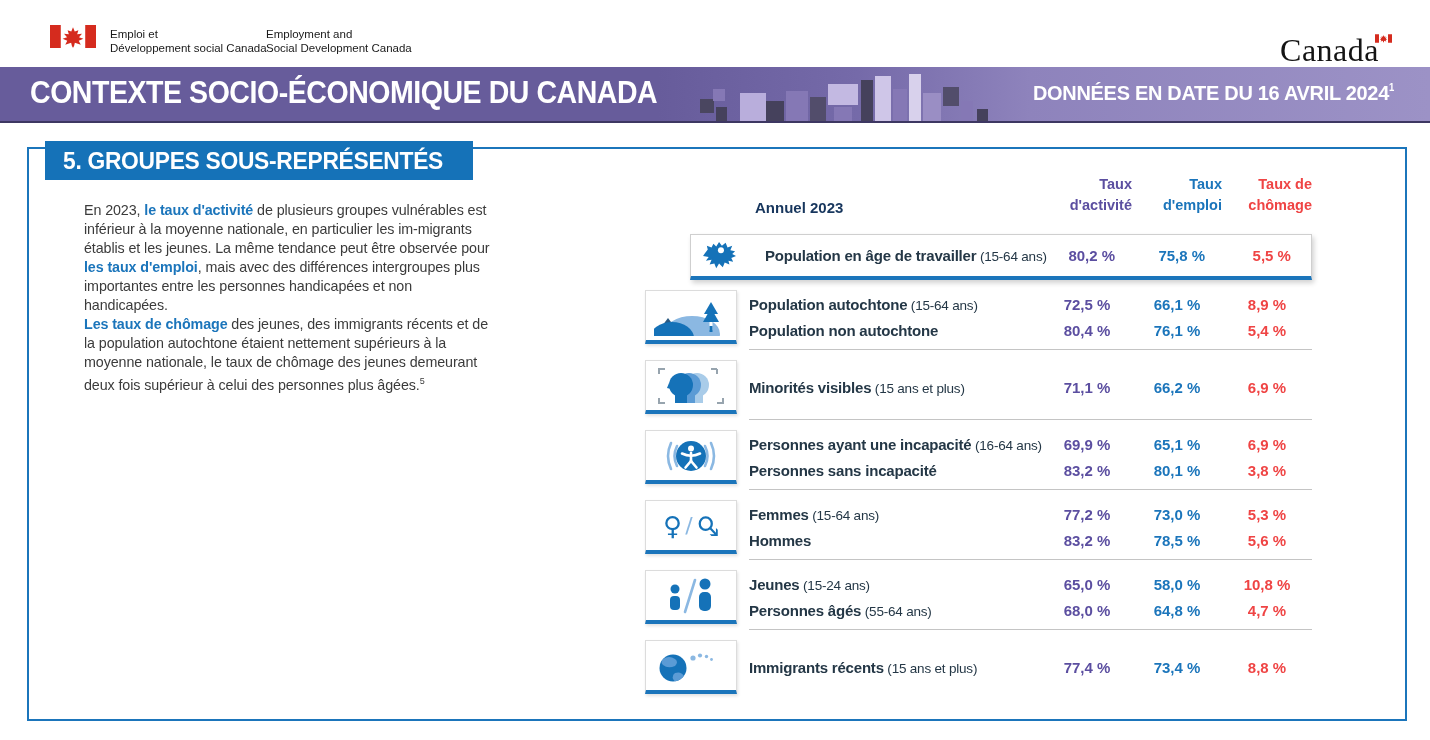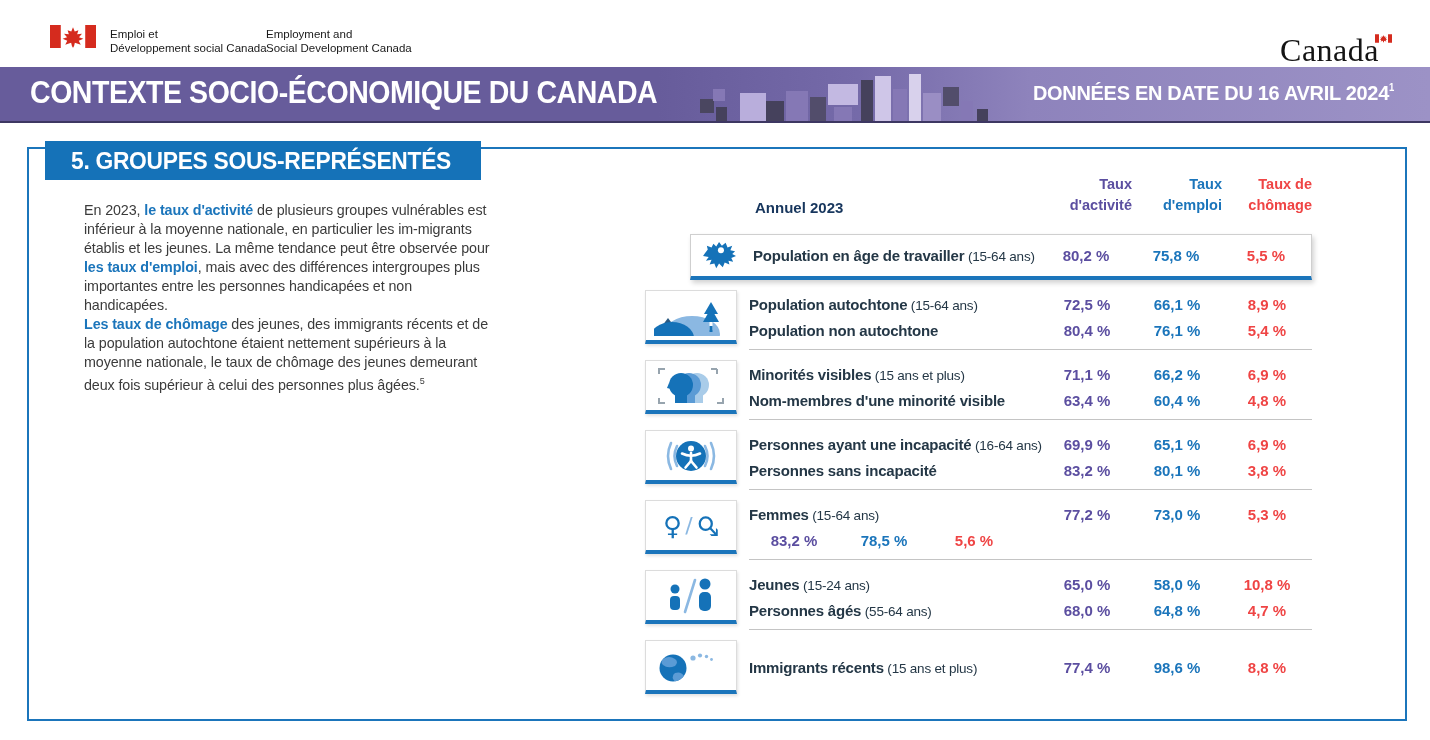--- a/index.html
+++ b/index.html
@@ -25,21 +25,21 @@
   .banner-date{position:absolute;right:36px;top:14px;color:#fff;font-weight:bold;font-size:21px;
                letter-spacing:-0.3px;transform:scaleX(0.95);transform-origin:right center;white-space:nowrap;}
   .banner-date sup{font-size:10px;vertical-align:9px;}
   .skyline{position:absolute;left:0;top:0;width:1430px;height:54px;overflow:hidden;}
   .skyline div{position:absolute;}
 
   
   .frame{position:absolute;left:27px;top:147px;width:1376px;height:570px;
          border:2px solid #1b75bb;background:#fff;}
   .section-title{position:absolute;left:45px;top:141px;width:428px;height:39px;background:#1572b8;
-                 color:#fff;font-weight:bold;font-size:24px;line-height:39px;padding-left:8px;z-index:3;}
+                 color:#fff;font-weight:bold;font-size:24px;line-height:39px;padding-left:0;z-index:3;}
   .section-title span{display:inline-block;margin-left:18px;letter-spacing:-0.3px;
                  transform:scaleX(0.95);transform-origin:left center;white-space:nowrap;}
 
   
   .para{position:absolute;left:84px;top:201px;width:414px;font-size:14.3px;line-height:19px;
         color:#3b3b3b;letter-spacing:-0.1px;}
   .para .accent{color:#1b75bb;font-weight:bold;}
   .para .sup{font-size:9px;vertical-align:6px;}
 
   
@@ -60,21 +60,21 @@
             box-shadow:1px 2px 3px rgba(0,0,0,0.12);}
   .glines{flex:1;display:flex;flex-direction:column;}
   .gline{display:flex;align-items:center;height:26px;}
   .glabel{flex:1;font-size:15px;color:#243746;letter-spacing:-0.2px;white-space:nowrap;overflow:hidden;}
   .glabel b{font-weight:bold;}
   .glabel .detail{font-weight:normal;font-size:13.5px;}
   .gval{width:90px;flex:0 0 auto;text-align:center;font-weight:bold;font-size:15px;white-space:nowrap;}
 
   .group.highlight{margin-left:45px;margin-top:12px;height:46px;background:#fff;
             border:1px solid #cfcfcf;border-bottom:4px solid #1b75bb;box-sizing:border-box;
-            box-shadow:2px 3px 5px rgba(0,0,0,0.18);padding-left:10px;align-items:center;}
+            box-shadow:2px 3px 5px rgba(0,0,0,0.18);padding-left:10px;align-items:center;gap:12px;}
   .group.highlight .hl-icon{width:40px;flex:0 0 auto;margin-right:12px;display:flex;align-items:center;}
   .group.highlight .glines{margin-top:0;}
 
   .sep{height:1px;background:#c4c4c4;margin:5px 0 0 104px;width:563px;}
 
   
   .gender-glyphs{font-size:26px;font-weight:bold;color:#1572b8;display:flex;align-items:center;gap:3px;
                  font-family:"DejaVu Sans",sans-serif;}
   .gender-glyphs .slash{color:#8bb8e2;font-size:22px;font-weight:normal;}
   .gender-glyphs .male{display:inline-block;transform:rotate(90deg);}
@@ -221,26 +221,20 @@
        <polygon fill="#1572b8" points="16,18 14,23 18,24"></polygon>
      </svg>
           </div>
           <div class="glines">
             <div class="gline">
               <div class="glabel"><b>Minorités visibles</b><span class="detail"> (15 ans et plus)</span></div>
               <div class="gval c-activity">71,1 %</div>
               <div class="gval c-employment">66,2 %</div>
               <div class="gval c-unemployment">6,9 %</div>
             </div>
-            <div class="gline">
-              <div class="glabel"><b>Nom-membres d'une minorité visible</b></div>
-              <div class="gval c-activity">63,4 %</div>
-              <div class="gval c-employment">60,4 %</div>
-              <div class="gval c-unemployment">4,8 %</div>
-            </div>
           </div>
         </div>
         <div class="sep"></div>
         <div class="group">
           <div class="icon-box">
             <svg width="76" height="42" viewBox="0 0 76 42">
        <g stroke="#8bb8e2" stroke-width="2.6" fill="none" stroke-linecap="round">
          <path d="M18,8 Q12,21 18,34"></path>
                 <path d="M24,11 Q19,21 24,31"></path>
          <path d="M58,8 Q64,21 58,34"></path>
@@ -279,20 +273,21 @@
             </span>
           </div>
           <div class="glines">
             <div class="gline">
               <div class="glabel"><b>Femmes</b><span class="detail"> (15-64 ans)</span></div>
               <div class="gval c-activity">77,2 %</div>
               <div class="gval c-employment">73,0 %</div>
               <div class="gval c-unemployment">5,3 %</div>
             </div>
             <div class="gline">
+              <div class="glabel"><b>Hommes</b></div>
               <div class="gval c-activity">83,2 %</div>
               <div class="gval c-employment">78,5 %</div>
               <div class="gval c-unemployment">5,6 %</div>
             </div>
           </div>
         </div>
         <div class="sep"></div>
         <div class="group">
           <div class="icon-box">
             <svg width="76" height="42" viewBox="0 0 76 42">
@@ -335,21 +330,21 @@
        <circle cx="40" cy="13" r="2.6" fill="#8bb8e2"></circle>
        <circle cx="47" cy="10.5" r="2.1" fill="#8bb8e2"></circle>
        <circle cx="53.5" cy="11.5" r="1.7" fill="#8bb8e2"></circle>
        <circle cx="58.5" cy="14.5" r="1.4" fill="#8bb8e2"></circle>
      </svg>
           </div>
           <div class="glines">
             <div class="gline">
               <div class="glabel"><b>Immigrants récents</b><span class="detail"> (15 ans et plus)</span></div>
               <div class="gval c-activity">77,4 %</div>
-              <div class="gval c-employment">98,6 %</div>
+              <div class="gval c-employment">73,4 %</div>
               <div class="gval c-unemployment">8,8 %</div>
             </div>
           </div>
         </div>
       </div>
   </div>
 
 </div>
 
 </body></html>

